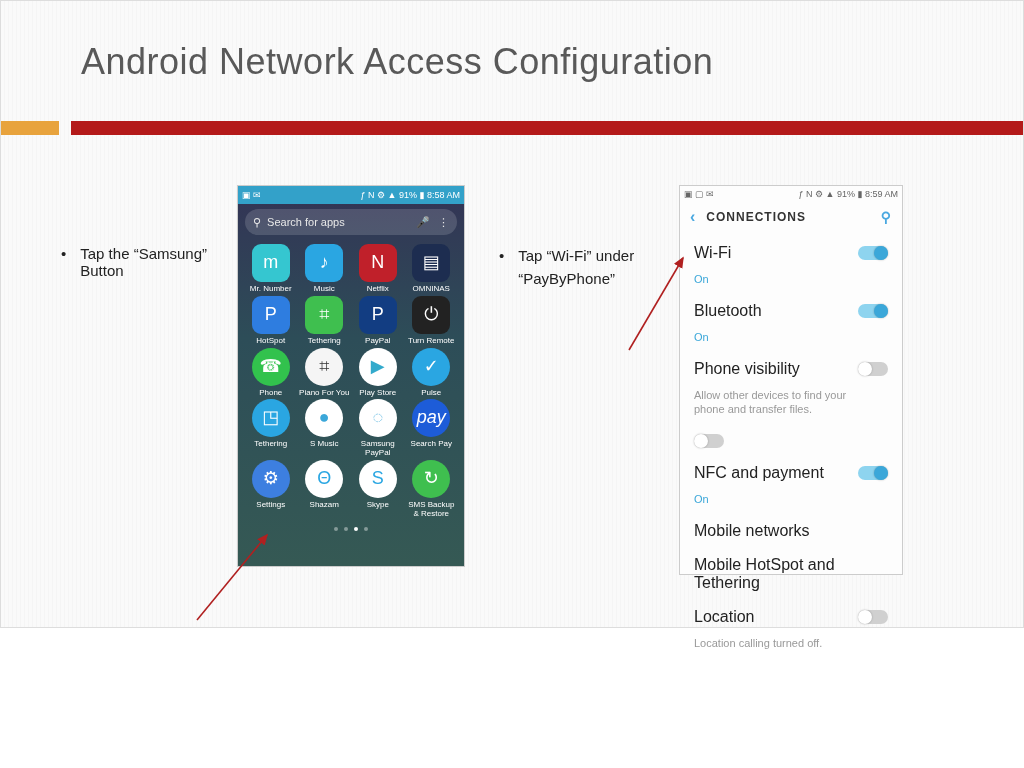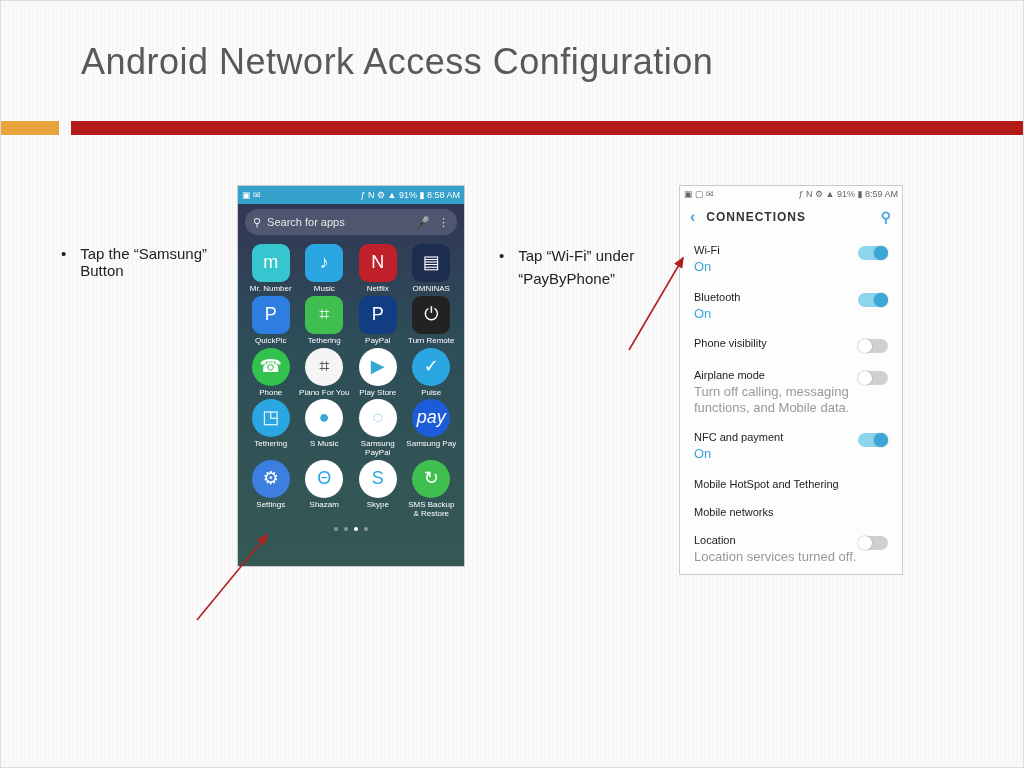--- a/index.html
+++ b/index.html
@@ -1,16 +1,16 @@
 <!DOCTYPE html>
 <html><head>
 <meta charset="utf-8">
 <style>
   html,body{margin:0;padding:0;width:1024px;height:768px;font-family:Arial,Helvetica,sans-serif;background:#fff;}
-  .slide{position:relative;width:1024px;height:768px;border:1px solid #ddd;background:repeating-linear-gradient(90deg,#fafafa 0,#fafafa 3px,#f5f5f5 3px,#f5f5f5 4px);box-sizing:border-box;}
+  .slide{position:relative;width:1024px;height:628px;border:1px solid #ddd;background:repeating-linear-gradient(90deg,#fafafa 0,#fafafa 3px,#f5f5f5 3px,#f5f5f5 4px);box-sizing:border-box;}
   .title-area{padding:40px 0 20px 80px;}
   .title{font-size:36px;font-weight:400;color:#595959;letter-spacing:0.5px;font-family:"Segoe UI",Arial,sans-serif;}
   .rule{position:relative;height:14px;margin-top:18px;}
   .rule-yellow{position:absolute;left:0;top:0;width:58px;height:14px;background:#e8a33d;}
   .rule-red{position:absolute;left:70px;top:0;right:0;height:14px;background:#b41a1a;}
   .content{display:flex;padding:50px 40px 0 60px;}
   .bullet{display:flex;font-size:15px;color:#222;padding-top:60px;padding-right:16px;width:160px;}
   .bullet .dot{margin-right:14px;}
   .phone{position:relative;border:1px solid #ccc;}
   .phone1{width:226px;height:380px;background:linear-gradient(180deg,#335 0%,#2d4d58 40%,#355954 100%);color:#fff;}
@@ -29,22 +29,22 @@
   .arrow{position:absolute;}
   .bullet2{display:flex;font-size:15px;color:#222;padding:60px 20px 0 34px;width:160px;line-height:1.5;}
   .bullet2 .dot{margin-right:14px;}
   .phone2{width:222px;height:388px;background:#fdfdfd;color:#333;position:relative;}
   .sb2{height:16px;font-size:9px;display:flex;align-items:center;justify-content:space-between;padding:0 4px;color:#666;background:#fdfdfd;}
   .connhdr{display:flex;align-items:center;padding:6px 10px 10px;font-size:12px;font-weight:bold;color:#333;letter-spacing:1px;}
   .connhdr .back{color:#4aa8e0;font-size:16px;margin-right:10px;}
   .connhdr .search{margin-left:auto;color:#4aa8e0;font-size:14px;}
   .row{padding:8px 14px;border-bottom:0;display:flex;align-items:flex-start;}
   .row .txt{flex:1;}
-  .row .name{font-size:11px;color:#222;}
-  .row .sub{font-size:13px;color:#999;margin-top:3px;line-height:1.2;}
+  .row .name{font-size:16px;color:#222;}
+  .row .sub{font-size:11px;color:#999;margin-top:11px;line-height:1.2;}
   .row .sub.on{color:#3ba7d9;}
   .toggle{width:30px;height:14px;border-radius:7px;background:#d0d0d0;position:relative;margin-top:2px;}
   .toggle::after{content:"";position:absolute;width:14px;height:14px;border-radius:50%;background:#fff;top:0;left:0;box-shadow:0 0 2px rgba(0,0,0,0.3);}
   .toggle.on{background:#8ed4ef;}
   .toggle.on::after{background:#3ba7d9;left:16px;}
 </style>
 </head>
 <body>
 
 <div class="slide">
@@ -87,21 +87,21 @@
             <div class="app">
               <div class="icon" style="background: rgb(192, 32, 42);">N</div>
               <div>Netflix</div>
             </div>
             <div class="app">
               <div class="icon" style="background: rgb(29, 45, 80);">▤</div>
               <div>OMNINAS</div>
             </div>
             <div class="app">
               <div class="icon" style="background: rgb(46, 125, 224);">P</div>
-              <div>QuickPic</div>
+              <div>HotSpot</div>
             </div>
             <div class="app">
               <div class="icon" style="background: rgb(63, 191, 79);">⌗</div>
               <div>Tethering</div>
             </div>
             <div class="app">
               <div class="icon" style="background: rgb(18, 61, 130);">P</div>
               <div>PayPal</div>
             </div>
             <div class="app">
@@ -131,21 +131,21 @@
             <div class="app">
               <div class="icon round" style="background: rgb(255, 255, 255); color: rgb(59, 167, 217);">●</div>
               <div>S Music</div>
             </div>
             <div class="app">
               <div class="icon round" style="background: rgb(255, 255, 255); color: rgb(59, 167, 217);">◌</div>
               <div>Samsung PayPal</div>
             </div>
             <div class="app">
               <div class="icon round" style="background: rgb(29, 92, 216); font-style: italic;">pay</div>
-              <div>Samsung Pay</div>
+              <div>Search Pay</div>
             </div>
             <div class="app">
               <div class="icon round" style="background: rgb(61, 127, 224);">⚙</div>
               <div>Settings</div>
             </div>
             <div class="app">
               <div class="icon round" style="background: rgb(255, 255, 255); color: rgb(42, 166, 226);">Θ</div>
               <div>Shazam</div>
             </div>
             <div class="app">
@@ -201,51 +201,48 @@
             <div class="row">
               <div class="txt">
                 <div class="name">Bluetooth</div>
                 <div class="sub on">On</div>
               </div>
               <div class="toggle on"></div>
             </div>
             <div class="row">
               <div class="txt">
                 <div class="name">Phone visibility</div>
+                <div class="sub">Allow other devices to find your phone and transfer files.</div>
               </div>
               <div class="toggle"></div>
             </div>
             <div class="row">
-              <div class="txt">
-                <div class="name">Airplane mode</div>
-                <div class="sub">Turn off calling, messaging functions, and Mobile data.</div>
-              </div>
               <div class="toggle"></div>
             </div>
             <div class="row">
               <div class="txt">
                 <div class="name">NFC and payment</div>
                 <div class="sub on">On</div>
               </div>
               <div class="toggle on"></div>
             </div>
             <div class="row">
               <div class="txt">
+                <div class="name">Mobile networks</div>
+              </div>
+            </div>
+            <div class="row">
+              <div class="txt">
                 <div class="name">Mobile HotSpot and Tethering</div>
               </div>
             </div>
             <div class="row">
               <div class="txt">
-                <div class="name">Mobile networks</div>
-              </div>
-            </div>
-            <div class="row">
-              <div class="txt">
                 <div class="name">Location</div>
-                <div class="sub">Location services turned off.</div>
+                <div class="sub">Location calling turned off.</div>
               </div>
               <div class="toggle"></div>
             </div>
           </div>
       </div>
       <svg class="arrow" style="left:-58px;top:65px;" width="90" height="110">
         <defs>
             <marker id="ah2" markerWidth="8" markerHeight="8" refX="6" refY="3" orient="auto">
               <path d="M0,0 L7,3 L0,6 Z" fill="#b02020"></path>
             </marker>

